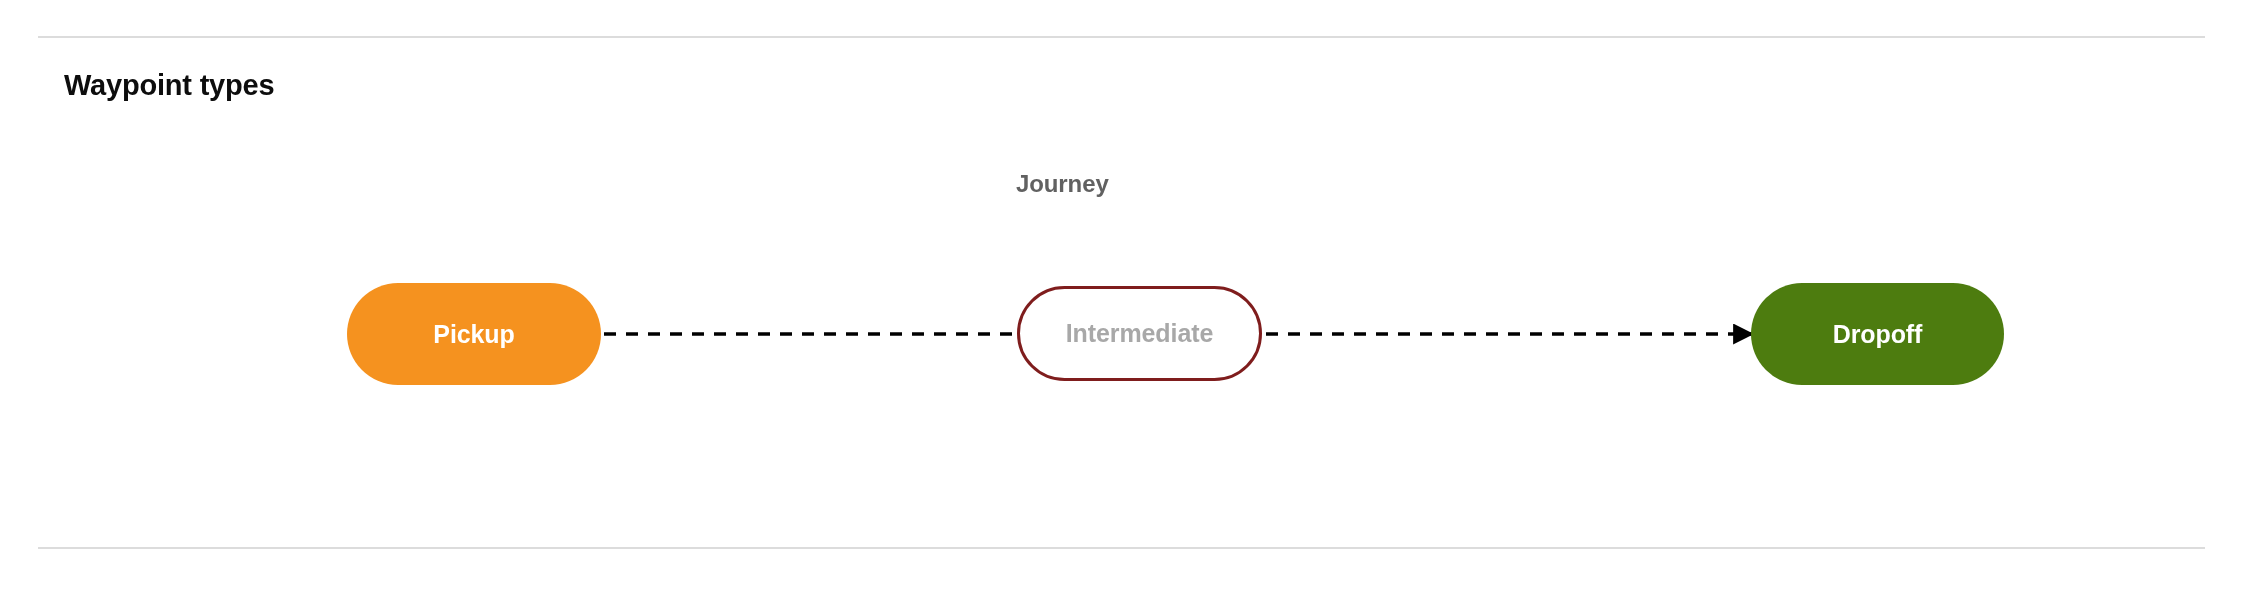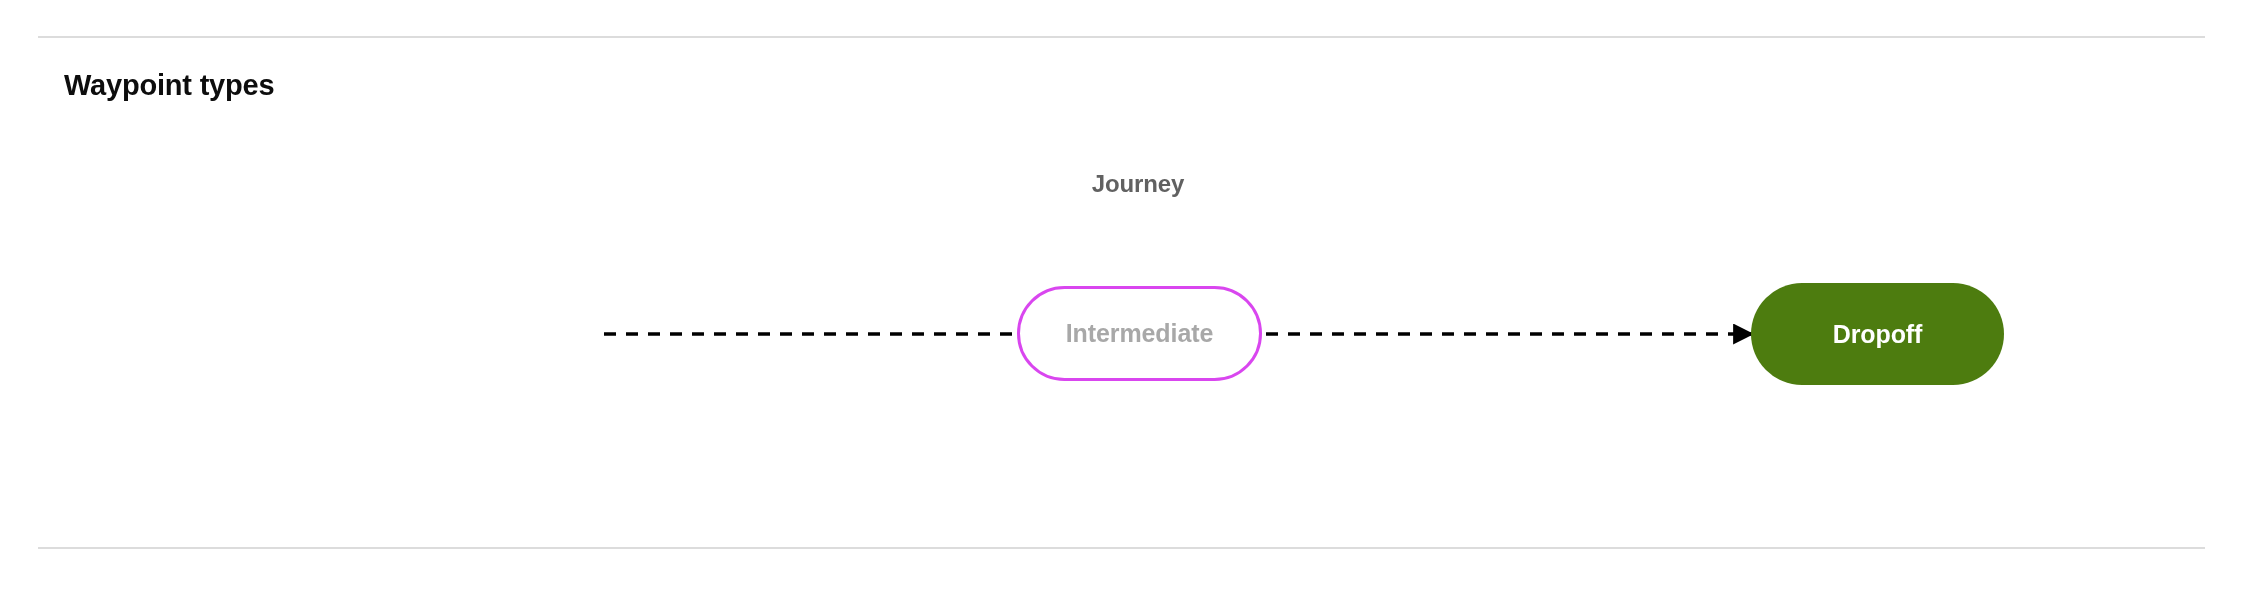--- a/index.html
+++ b/index.html
@@ -51,21 +51,21 @@
     top: 0;
     width: 2245px;
     height: 592px;
   }
 
   .journey-label {
     position: absolute;
     left: 1016px;
     top: 168px;
     width: 244px;
-    text-align: center;
+    text-align: left;
     font-size: 24px;
     font-weight: bold;
     letter-spacing: -0.1px;
     color: #616161;
     line-height: 32px;
     white-space: nowrap;
   }
 
   
   .node {
@@ -100,21 +100,21 @@
     color: #ffffff;
   }
 
   .node-intermediate {
     left: 1017px;
     top: 286px;
     width: 245px;
     height: 95px;
     border-radius: 48px;
     background: #ffffff;
-    border: 3px solid #d946ef;
+    border: 3px solid #7f1d1d;
     color: #a8a8a8;
   }
 
   
   .edges {
     position: absolute;
     left: 0;
     top: 0;
     width: 2245px;
     height: 592px;
@@ -139,20 +139,21 @@
         <marker id="arrow-end" viewBox="0 0 10 10" refX="9" refY="5" markerWidth="6" markerHeight="6" orient="auto-start-reverse">
           <path d="M 0 0 L 10 5 L 0 10 z" fill="#000000"></path>
         </marker>
       </defs>
 
       <line x1="604" y1="334" x2="1013" y2="334" stroke="#000000" stroke-width="3.5" stroke-dasharray="12 10" stroke-linecap="butt"></line>
 
       <line x1="1266" y1="334" x2="1752" y2="334" stroke="#000000" stroke-width="3.5" stroke-dasharray="12 10" stroke-linecap="butt" marker-end="url(#arrow-end)"></line>
     </svg>
 
+    <div class="node node-pickup">Pickup</div>
 
     <div class="node node-intermediate">Intermediate</div>
 
     <div class="node node-dropoff">Dropoff</div>
 
   </div>
 
   <div class="rule rule-bottom"></div>
 
 </div>

